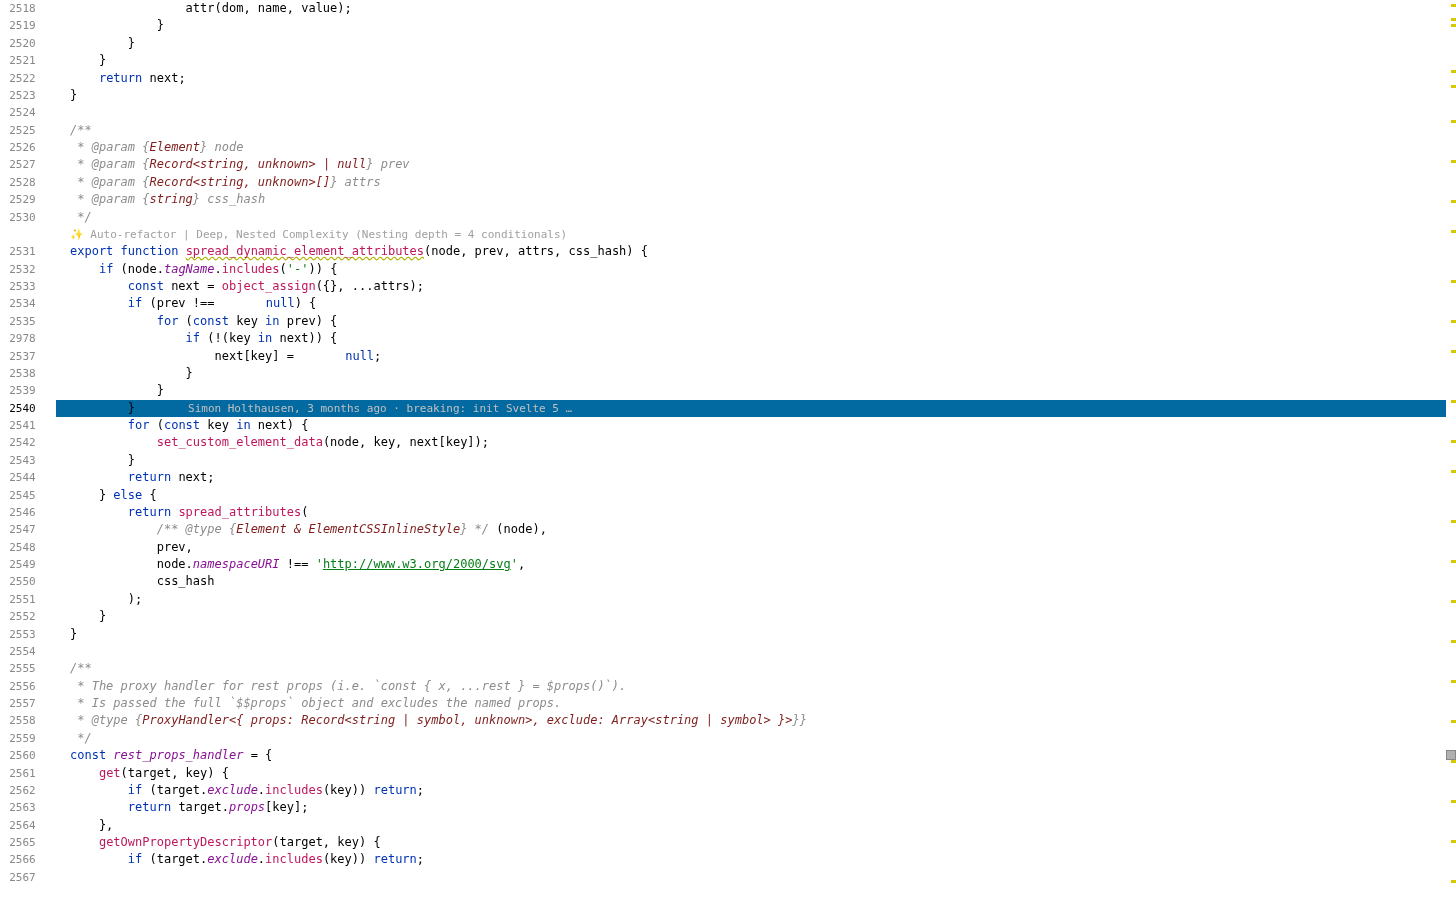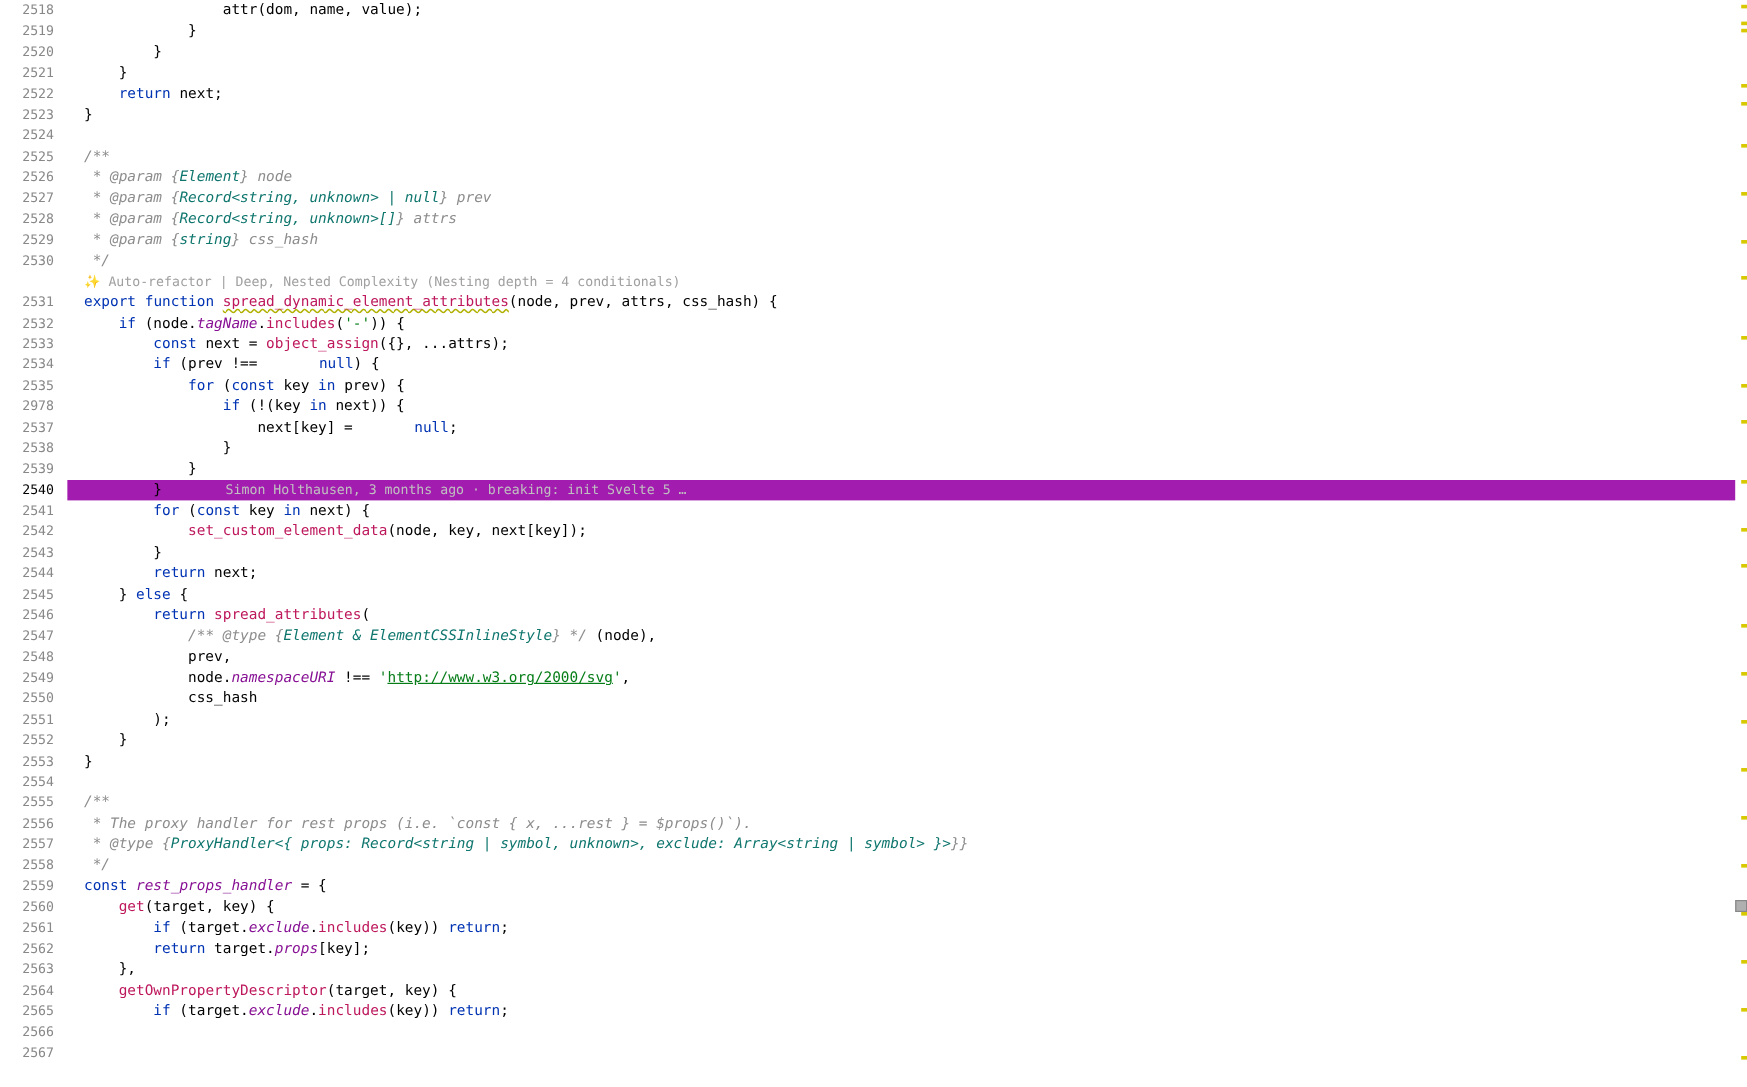--- a/index.html
+++ b/index.html
@@ -26,39 +26,40 @@
   text-align: right;
   padding-right: 10px;
   color: #888888;
   font-size: 11px;
   user-select: none;
   border-right: 1px solid transparent;
 }
 .gutter-line {
   height: 17.38px;
   line-height: 17.38px;
+  text-align: center;
 }
 .gutter-line.current {
   color: #000000;
   font-weight: normal;
 }
 .code-area {
   flex: 1;
   position: relative;
   overflow: hidden;
 }
 .code-line {
   height: 17.38px;
   line-height: 17.38px;
   white-space: pre;
   padding-left: 14px;
   position: relative;
 }
 .code-line.current-line {
-  background: #a21caf;
+  background: #0369a1;
 }
 .minimap {
   position: absolute;
   right: 0;
   top: 0;
   width: 10px;
   height: 100%;
   background: #ffffff;
 }
 .minimap-mark {
@@ -76,21 +77,21 @@
   background: #b0b0b0;
   border: 1px solid #888;
 }
 
 .kw { color: #0033b3; }
 .strlit { color: #067d17; }
 .com { color: #8c8c8c; font-style: italic; }
 .fn { color: #be185d; }
 .prop { color: #871094; font-style: italic; }
 .doctag { color: #8c8c8c; font-style: italic; font-weight: normal; }
-.doctype { color: #0f766e; font-style: italic; }
+.doctype { color: #7f1d1d; font-style: italic; }
 .null { color: #0033b3; padding-left: 44px; }
 .underline-wavy { text-decoration: underline wavy #b0b000; text-decoration-skip-ink: none; }
 .url { color: #067d17; text-decoration: underline; }
 .inlay {
   color: #c0c0c0;
   font-style: normal;
   font-size: 11px;
 }
 .hint {
   color: #a0a0a0;
@@ -188,20 +189,21 @@
       <div class="code-line"><span>            </span><span class="com">/** </span><span class="doctag">@type</span><span class="com"> {</span><span class="doctype">Element &amp; ElementCSSInlineStyle</span><span class="com">} */</span><span> (node),</span></div>
       <div class="code-line"><span>            prev,</span></div>
       <div class="code-line"><span>            node.</span><span class="prop">namespaceURI</span><span> !== </span><span class="strlit">'</span><span class="url">http://www.w3.org/2000/svg</span><span class="strlit">'</span><span>,</span></div>
       <div class="code-line"><span>            css_hash</span></div>
       <div class="code-line"><span>        );</span></div>
       <div class="code-line"><span>    }</span></div>
       <div class="code-line"><span>}</span></div>
       <div class="code-line"><span></span></div>
       <div class="code-line"><span class="com">/**</span></div>
       <div class="code-line"><span class="com"> * The proxy handler for rest props (i.e. `const { x, ...rest } = $props()`).</span></div>
+      <div class="code-line"><span class="com"> * Is passed the full `$$props` object and excludes the named props.</span></div>
       <div class="code-line"><span class="com"> * </span><span class="doctag">@type</span><span class="com"> {</span><span class="doctype">ProxyHandler&lt;{ props: Record&lt;string | symbol, unknown&gt;, exclude: Array&lt;string | symbol&gt; }&gt;</span><span class="com">}}</span></div>
       <div class="code-line"><span class="com"> */</span></div>
       <div class="code-line"><span class="kw">const</span><span> </span><span class="prop">rest_props_handler</span><span> = {</span></div>
       <div class="code-line"><span>    </span><span class="fn">get</span><span>(target, key) {</span></div>
       <div class="code-line"><span>        </span><span class="kw">if</span><span> (target.</span><span class="prop">exclude</span><span>.</span><span class="fn">includes</span><span>(key)) </span><span class="kw">return</span><span>;</span></div>
       <div class="code-line"><span>        </span><span class="kw">return</span><span> target.</span><span class="prop">props</span><span>[key];</span></div>
       <div class="code-line"><span>    },</span></div>
       <div class="code-line"><span>    </span><span class="fn">getOwnPropertyDescriptor</span><span>(target, key) {</span></div>
       <div class="code-line"><span>        </span><span class="kw">if</span><span> (target.</span><span class="prop">exclude</span><span>.</span><span class="fn">includes</span><span>(key)) </span><span class="kw">return</span><span>;</span></div>
     </div>

